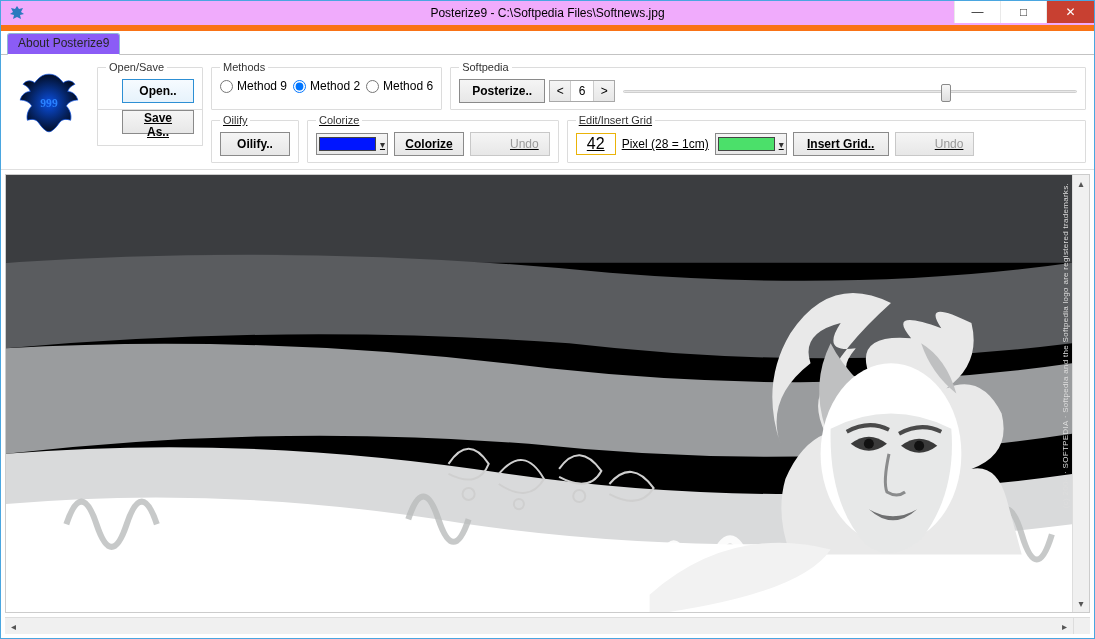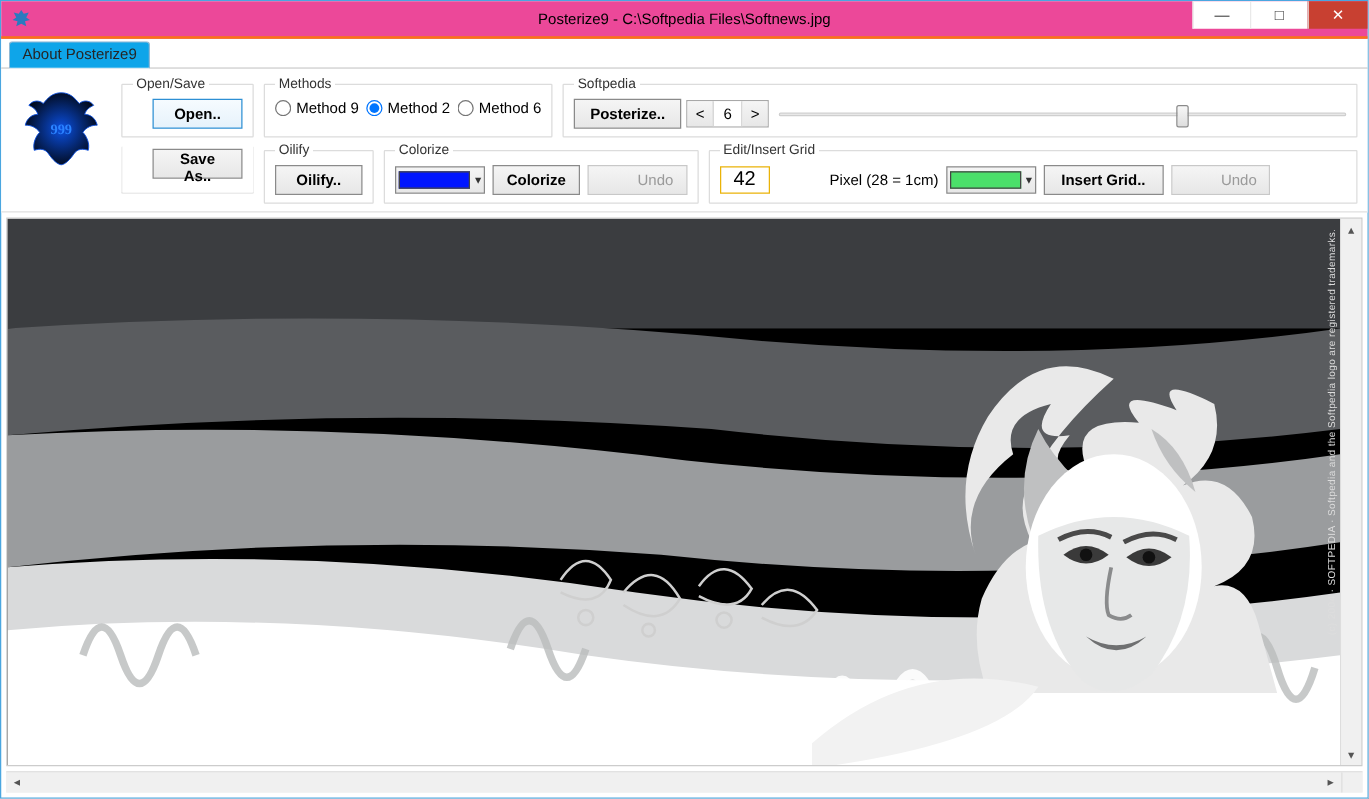--- a/index.html
+++ b/index.html
@@ -13,22 +13,22 @@
     height: 639px;
   }
   .window {
     width: 1095px; height: 639px;
     border: 1px solid #4aa6e0;
     display: flex; flex-direction: column;
     background: #fff;
   }
   .titlebar {
     height: 30px;
-    background: #ec4899;
-    border-bottom: 2px solid #f97316;
+    background: #f0abfc;
+    border-bottom: 6px solid #f97316;
     display: flex; align-items: center;
     position: relative;
   }
   .titlebar-icon {
     width: 16px; height: 16px;
     margin: 0 6px 0 8px;
     display: flex; align-items: center; justify-content: center;
     color: #2a7abf;
   }
   .titlebar-title {
@@ -61,21 +61,21 @@
     background: #fff;
     border-bottom: 1px solid #c3c3c3;
     gap: 2px;
   }
   .tab {
     height: 22px;
     padding: 2px 10px 0 10px;
     border: 1px solid #8fb9d6;
     border-bottom: 1px solid #fff;
     border-radius: 3px 3px 0 0;
-    background: #0ea5e9;
+    background: #8b5cf6;
     color: #262626;
     position: relative;
     top: 1px;
     font-size: 12px;
   }
   .toolbar-area {
     display: flex;
     align-items: stretch;
     padding: 6px 8px 6px 8px;
     gap: 8px;
@@ -147,39 +147,39 @@
     width: 20px; display:flex;align-items:center;justify-content:center;
     background: linear-gradient(#f5f5f5,#e7e7e7);
     font-size: 12px; cursor: pointer;
   }
   .step-val {
     width: 24px; display:flex;align-items:center;justify-content:center;
     background: #fff; border-left:1px solid #ccc; border-right:1px solid #ccc;
     font-size:12px;
   }
   .lower-row {
-    display: flex; gap: 8px; align-items: center;
+    display: flex; gap: 8px; align-items: flex-start; text-decoration: underline;
   }
   .color-swatch-btn {
     width: 72px; height: 22px;
     border: 1px solid #888;
     display: inline-flex; align-items: center;
     padding: 2px;
     background: linear-gradient(#f5f5f5,#e7e7e7);
     cursor: pointer;
     gap: 4px;
   }
   .color-swatch-btn .swatch { flex:1; height: 14px; border: 1px solid #444; }
   .color-swatch-btn .dd { font-size: 10px; color:#333; }
   .textin {
     width: 40px; height: 22px;
     border: 1px solid #eab308;
     text-align: center; font-size: 16px;
   }
-  .grid-note { font-size: 12px; margin-left: 42px; }
+  .grid-note { font-size: 12px; }
   .canvas-area {
     flex: 1;
     position: relative;
     border: 1px solid #ccc;
     margin: 4px;
     overflow: hidden;
     display: flex;
   }
   .canvas-viewport {
     flex: 1;

